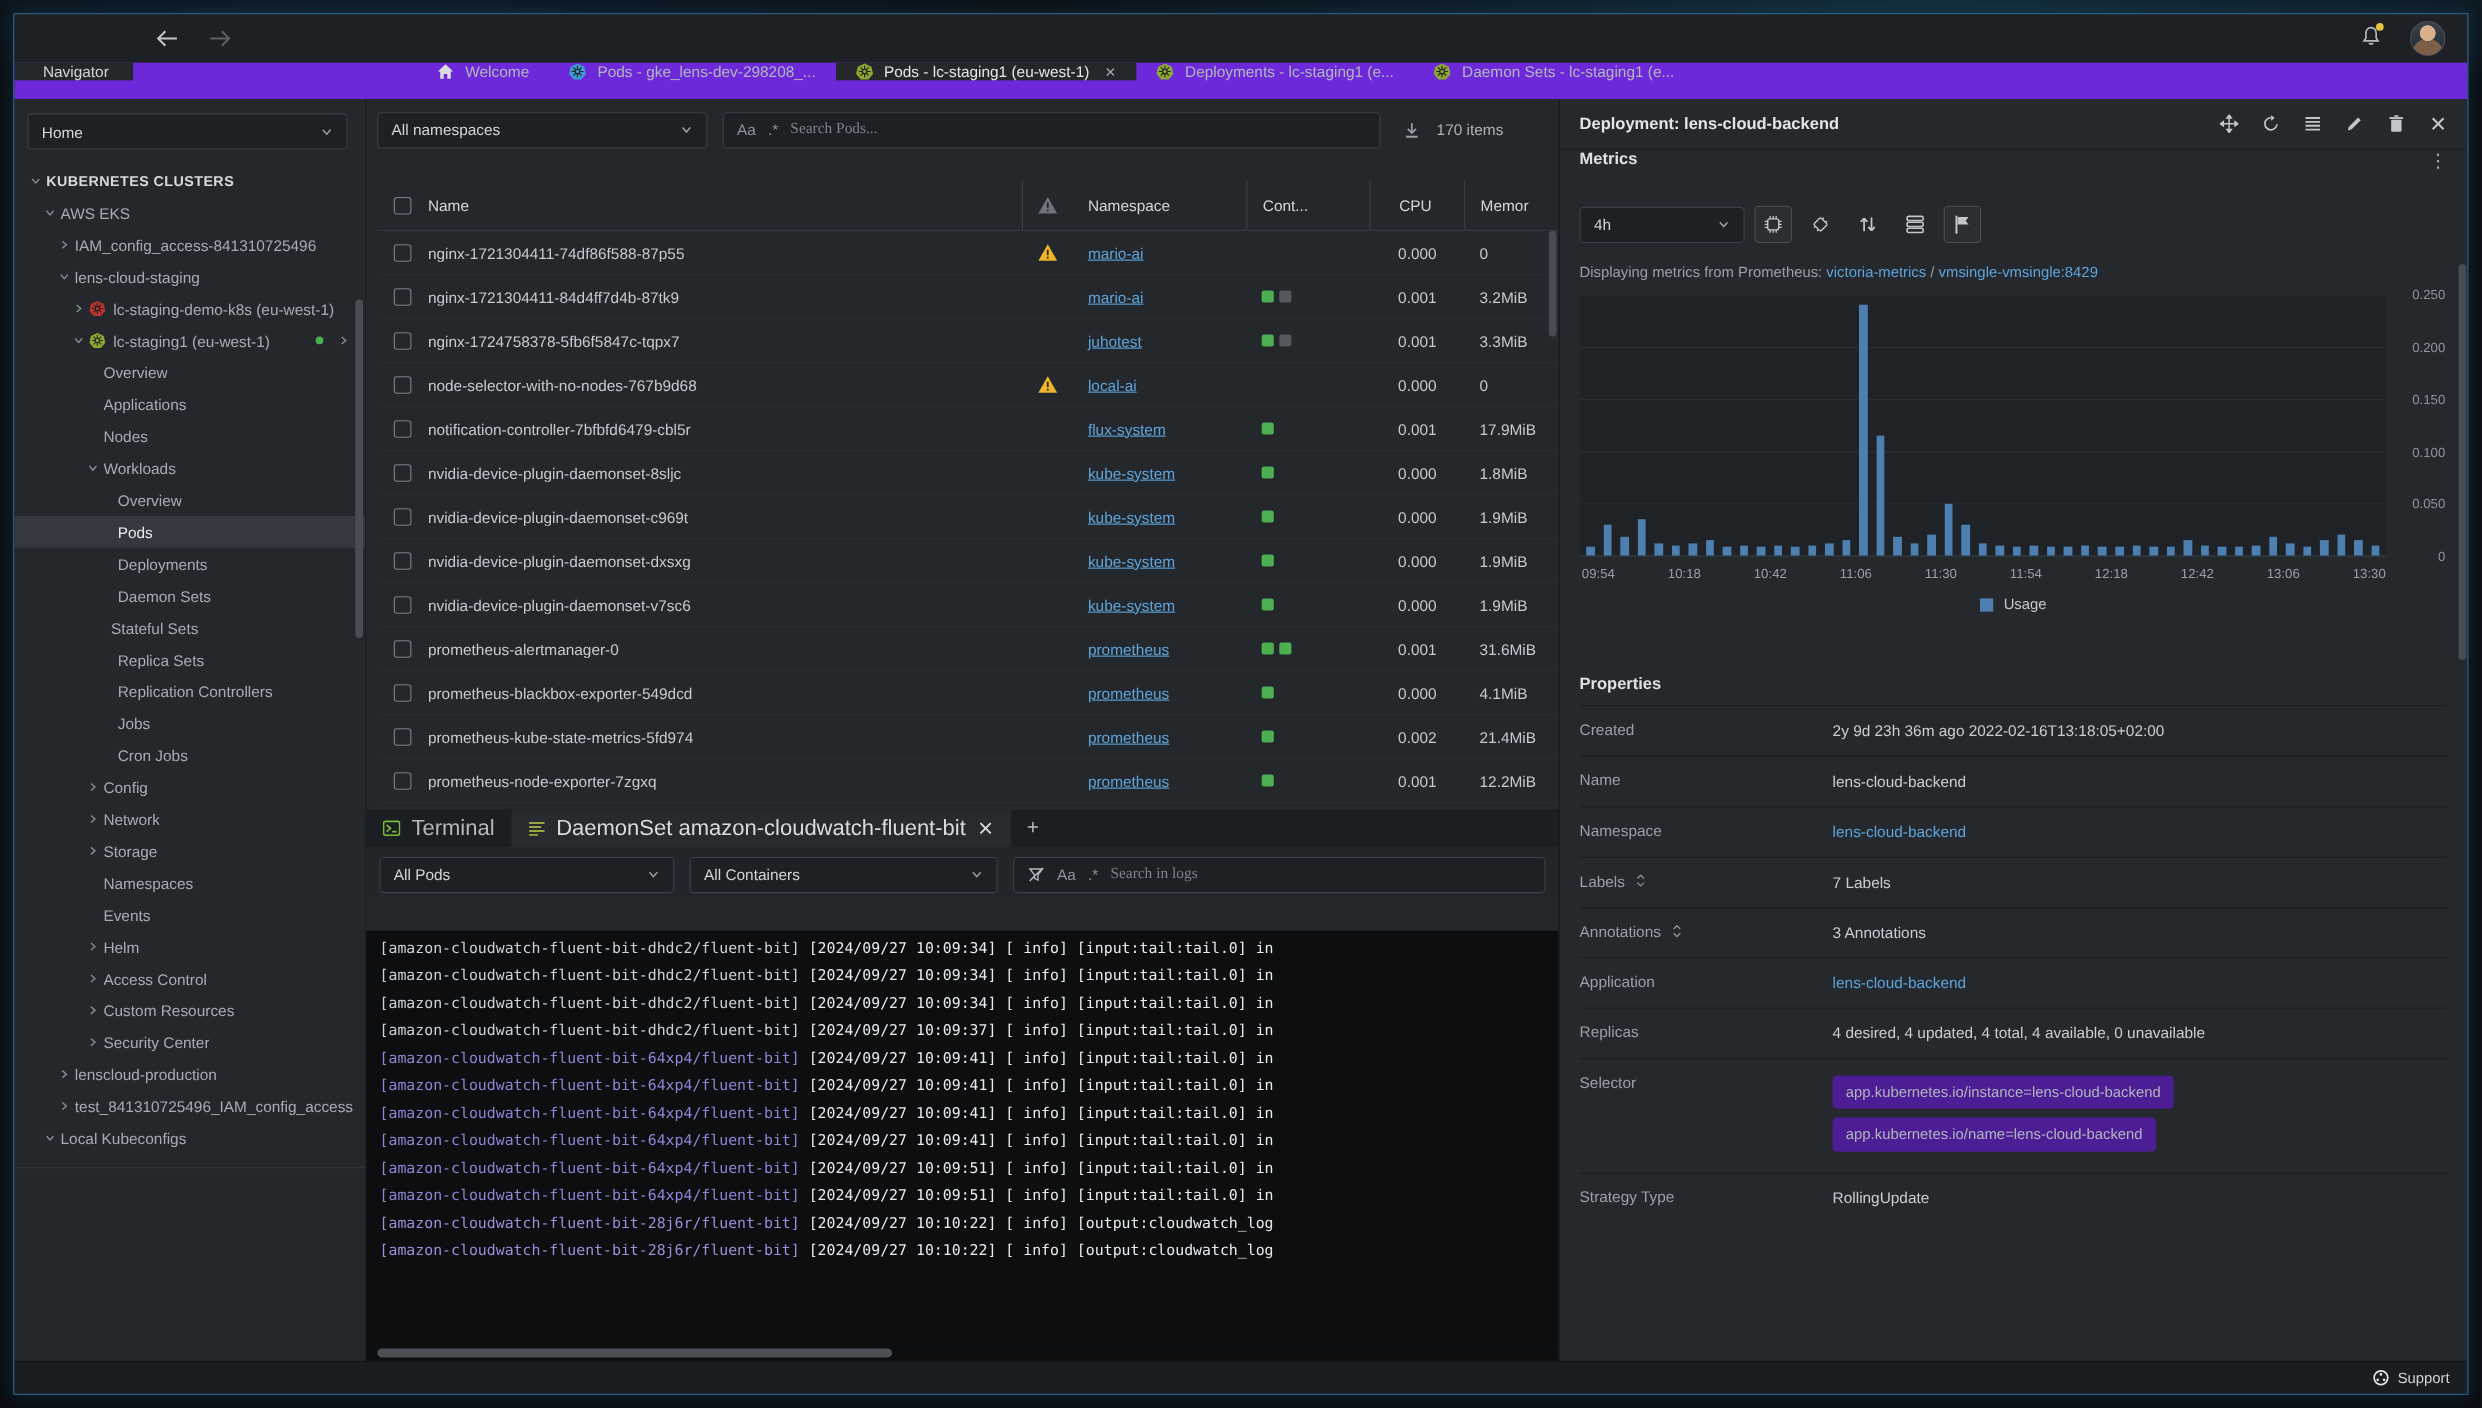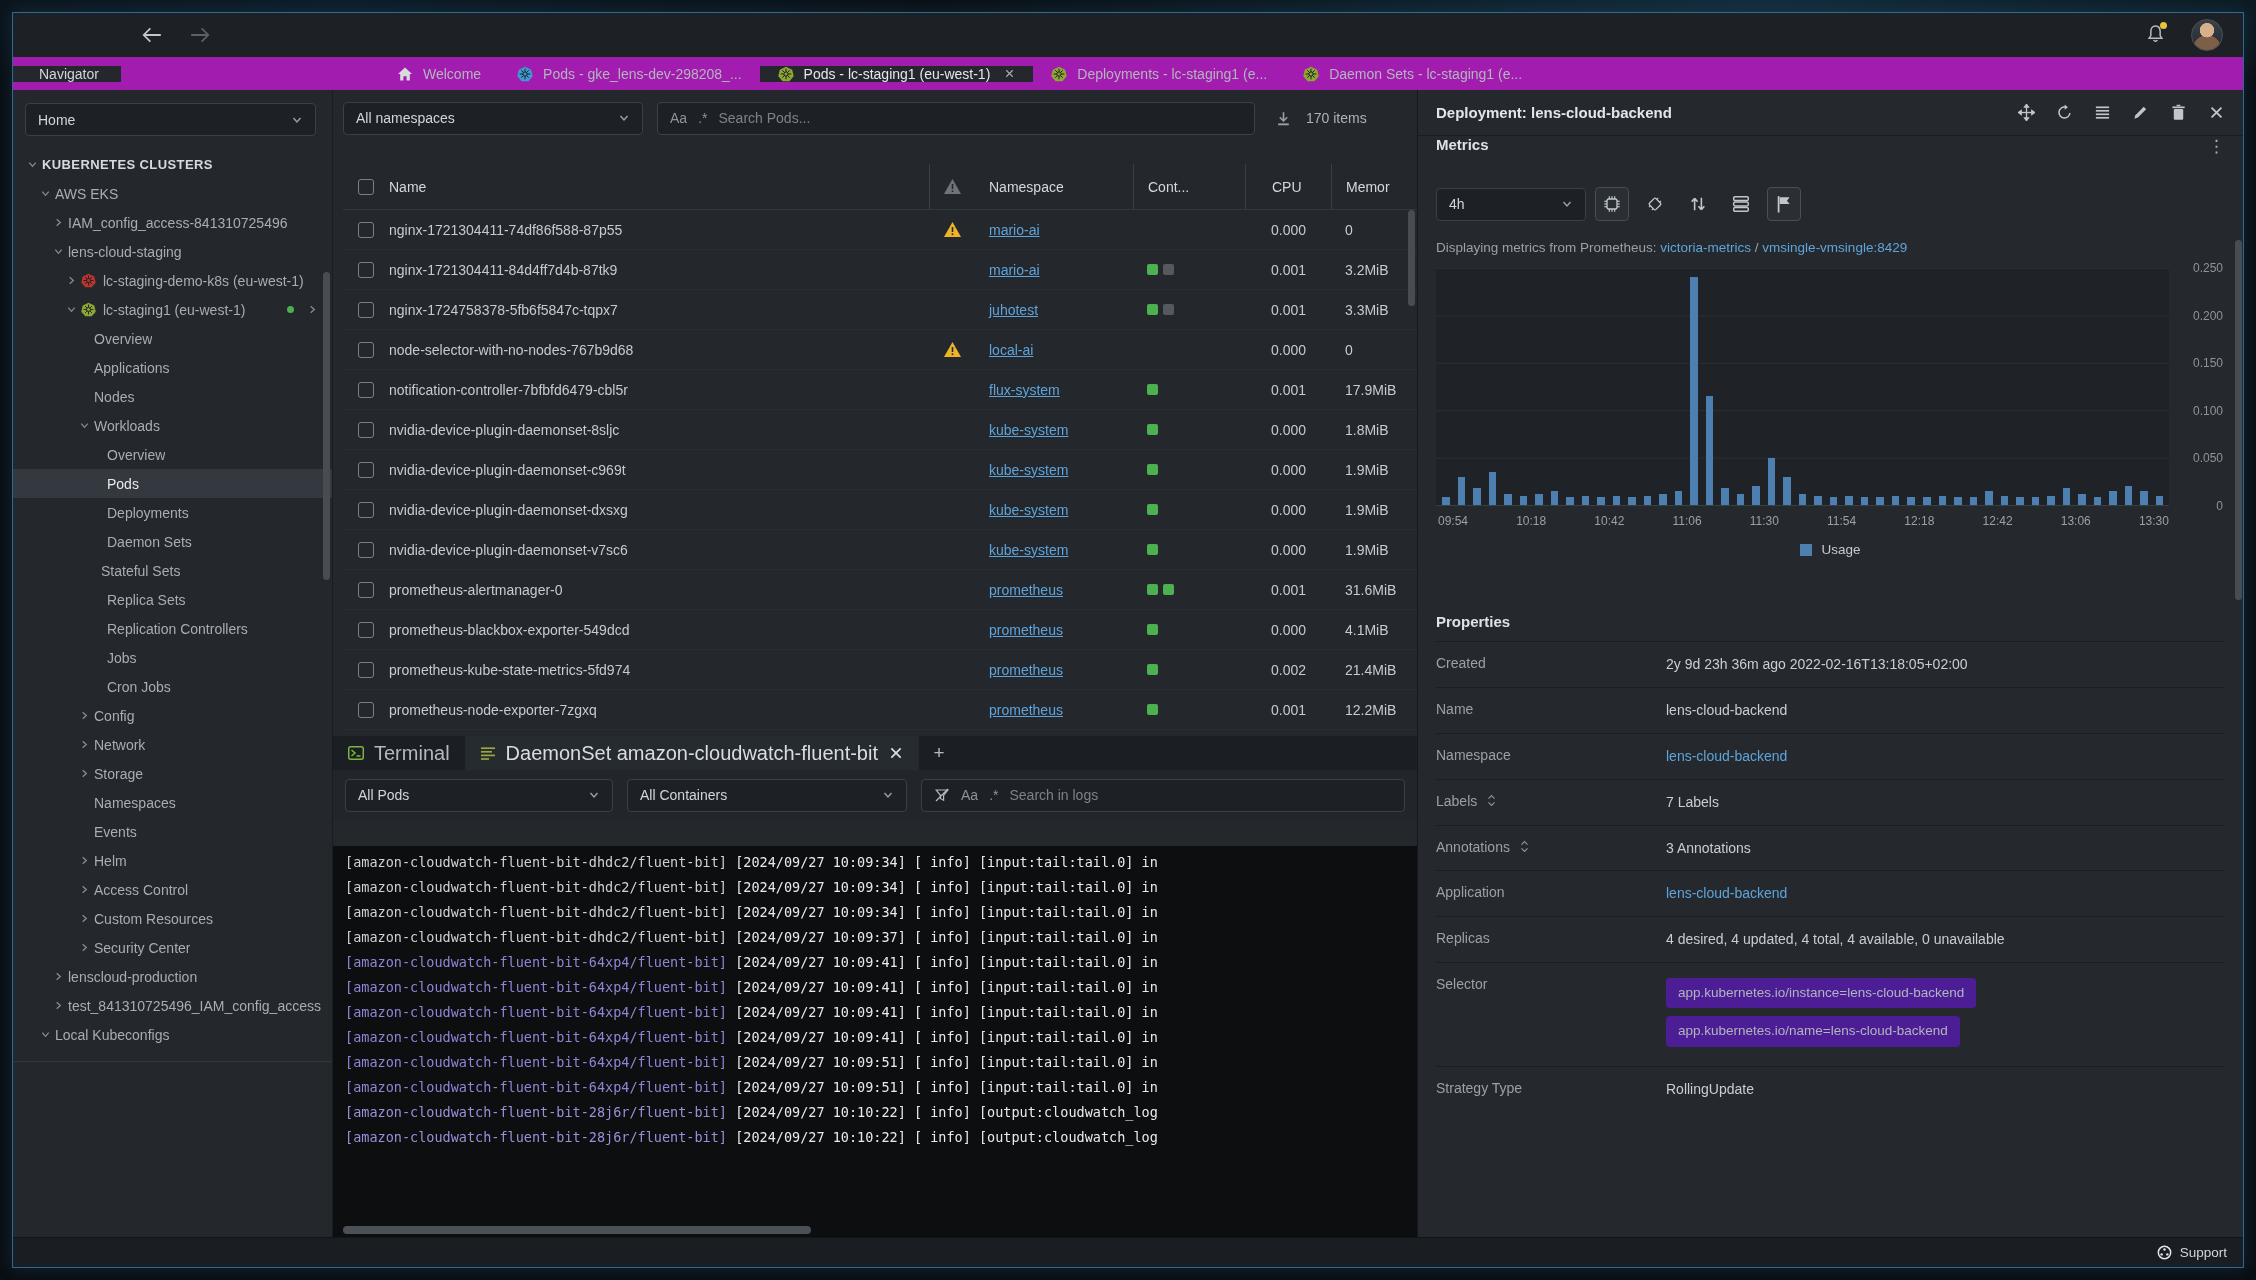--- a/index.html
+++ b/index.html
@@ -27,21 +27,21 @@
   .top-right { margin-left:auto; display:flex; align-items:center; gap:26px; }
   .bell-wrap { position:relative; color:#b9bdc2; }
   .bell-wrap .icon { width:19px; height:19px; }
   .bell-dot { position:absolute; right:-2px; top:-2px; width:7px; height:7px; border-radius:50%; background:#e8c33c; }
   .avatar { width:32px; height:32px; border-radius:50%; border:1px solid #4a5056;
     background: radial-gradient(circle at 50% 34%, #d9b08c 0 28%, transparent 30%),
                 radial-gradient(circle at 50% 98%, #7c5f46 0 42%, transparent 44%),
                 linear-gradient(#39424b,#23282e); }
 
   
-  .tabbar { height:33px; flex:none; background:#a21caf; display:flex; align-items:center; }
+  .tabbar { height:33px; flex:none; background:#6d28d9; display:flex; align-items:flex-start; }
   .nav-tab { width:108px; flex:none; display:flex; align-items:center; padding-left:26px;
     background:#24282d; color:#d2d6da; font-size:14px; }
   .tabs { display:flex; margin-left:258px; align-items:stretch; }
   .tab { display:flex; align-items:center; gap:10px; padding:0 18px; color:#b2b7bc; font-size:14px; white-space:nowrap; }
   .tab.active { background:#24282d; color:#e4e7ea; }
   .tab .tab-close { width:11px; height:11px; color:#a5aab0; margin-left:4px; }
 
   
   .main { flex:1; display:flex; min-height:0; }
 
@@ -67,21 +67,21 @@
   .side-scroll { position:absolute; right:2px; top:182px; width:7px; height:308px; background:#474d53; border-radius:4px; }
 
   
   .middle { flex:1; min-width:0; display:flex; flex-direction:column; background:#24282d; position:relative; }
   .pods-toolbar { height:56px; flex:none; display:flex; align-items:center; gap:14px; padding:0 10px; }
   .ns-select { width:300px; flex:none; }
   .searchbox { height:33px; background:#1d2125; border:1px solid #3a4047; border-radius:4px;
     display:flex; align-items:center; gap:11px; padding:0 12px; color:#8d9399; font-size:14px; }
   .pods-search { flex:1; max-width:598px; }
   .searchbox input { flex:1; min-width:0; background:transparent; border:none; outline:none;
-    color:#86efac; font-size:14px; font-family:Liberation Sans, sans-serif; }
+    color:#86efac; font-size:14px; font-family:Liberation Serif, serif; }
   .searchbox input::placeholder { color:#7d838a; }
   .tool-download { width:17px; height:17px; color:#9aa0a6; margin-left:6px; }
   .items-count { color:#aeb3b8; font-size:14px; }
 
   .thead { height:46px; flex:none; display:flex; align-items:center; margin:18px 0 0 10px;
     font-size:14px; color:#d4d8dc; border-bottom:1px solid #33383e; }
   .thead .hcell { display:flex; align-items:center; height:100%; }
   .thead .sep { border-left:1px solid #3a3f45; }
   .c-cb { width:46px; flex:none; display:flex; justify-content:center; }
   .c-name { flex:1; min-width:0; }

